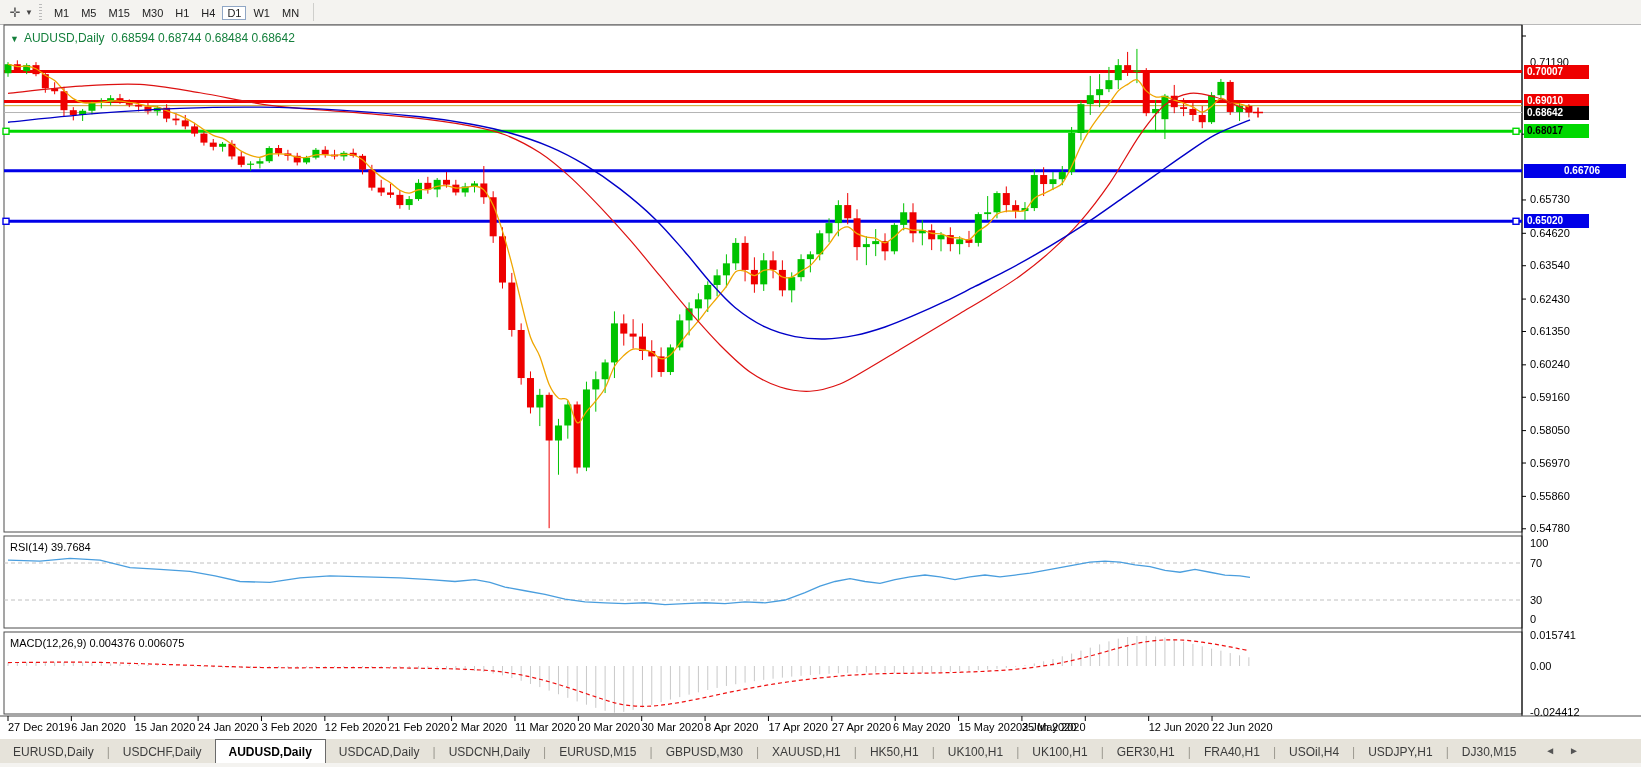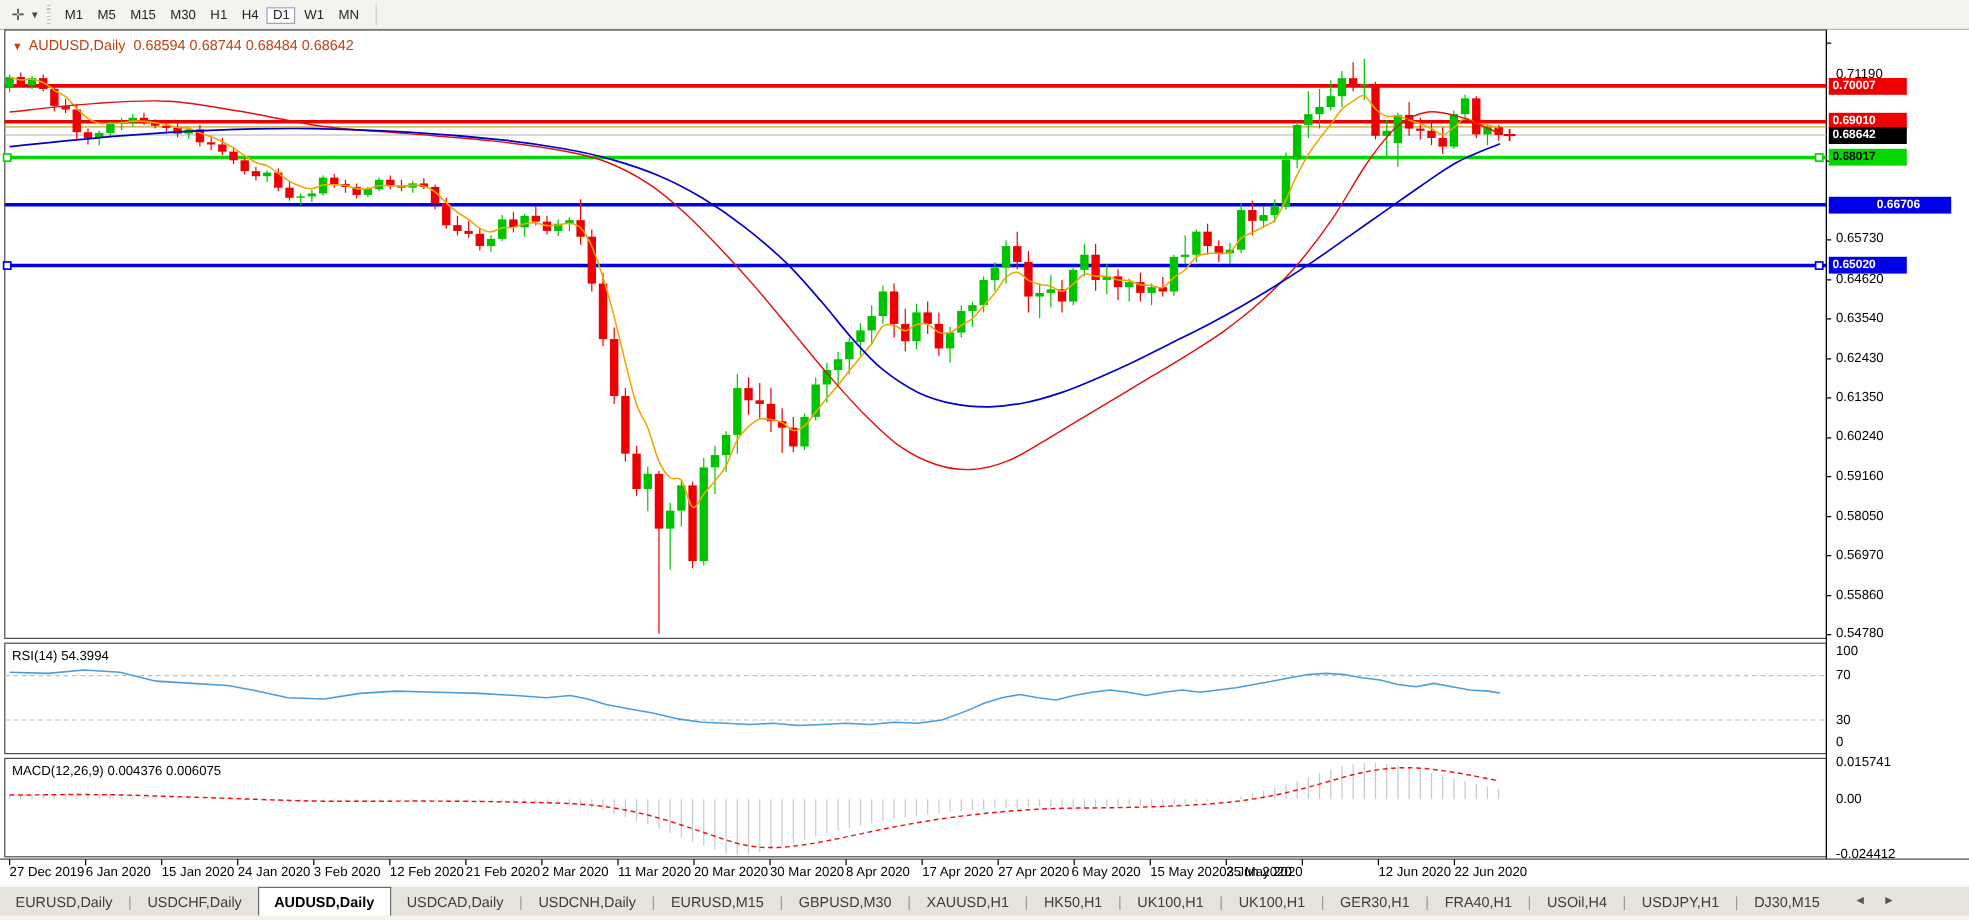--- a/index.html
+++ b/index.html
@@ -13,21 +13,21 @@
   .tool-caret{font-size:8px;color:#444;margin:0 4px 0 1px;}
   .grip{width:5px;height:16px;margin:0 6px 0 2px;
         background-image:repeating-linear-gradient(#bbb 0 1px,transparent 1px 3px);width:3px;}
   .tfbtn{min-width:25px;height:19px;margin:0 1px;border:1px solid transparent;background:transparent;
          font-family:"Liberation Sans",sans-serif;font-size:11px;color:#222;text-align:center;
          line-height:17px;padding:0 4px;cursor:default;}
   .tfbtn.active{background:#ffffff;border:1px solid #8fa6c5;}
   .tool-sep{width:1px;height:18px;background:#cfcfcc;margin:0 8px;}
   
   .lbl{position:absolute;font-size:11px;color:#000;white-space:nowrap;}
-  #chart-title{position:absolute;left:10px;top:31px;font-size:12px;color:#c2410c;white-space:nowrap;}
+  #chart-title{position:absolute;left:10px;top:31px;font-size:12px;color:#15803d;white-space:nowrap;}
   #chart-title .tri{font-size:9px;margin-right:5px;}
   .axis-badge{position:absolute;left:1524px;width:62px;height:14px;font-size:10px;font-weight:bold;
               color:#fff;line-height:14px;padding-left:3px;}
   .ind-label{position:absolute;left:10px;font-size:11px;color:#000;white-space:nowrap;}
   
   #tabbar{position:absolute;left:0;top:738px;width:1641px;height:25px;background:#e6e3da;
           border-top:1px solid #ffffff;display:flex;align-items:stretch;font-size:12px;color:#3c3c3c;}
   .tab{display:flex;align-items:center;padding:0 13px;cursor:default;white-space:nowrap;}
   .tab.active{background:#ffffff;border:1px solid #6a6a6a;border-bottom:none;font-weight:bold;color:#000;
               margin-top:0;}
@@ -513,21 +513,21 @@
       <line x1="1085.29" y1="716" x2="1085.29" y2="721" stroke="#000"></line>
       <line x1="1148.6599999999999" y1="716" x2="1148.6599999999999" y2="721" stroke="#000"></line>
       <line x1="1212.03" y1="716" x2="1212.03" y2="721" stroke="#000"></line>
     </svg>
 
   <div id="chart-title">
     <span class="tri">▼</span><span>AUDUSD,Daily</span>&nbsp;&nbsp;<span>0.68594</span>&nbsp;<span>0.68744</span>&nbsp;<span>0.68484</span>&nbsp;<span>0.68642</span>
   </div>
 
   <div class="ind-label" style="top:541px;">
-    <span>RSI(14)</span> <span>54.3994</span>
+    <span>RSI(14)</span> <span>39.7684</span>
   </div>
   <div class="ind-label" style="top:637px;">
     <span>MACD(12,26,9)</span> <span>0.004376 0.006075</span>
   </div>
 
   <div id="price-axis">
       <div class="lbl" style="left: 1530px; top: 38px; margin-top: 18px;">0.71190</div>
       <div class="lbl" style="left: 1530px; top: 127.698px;">0.67920</div>
       <div class="lbl" style="left: 1530px; top: 193.464px;">0.65730</div>
       <div class="lbl" style="left: 1530px; top: 226.797px;">0.64620</div>

